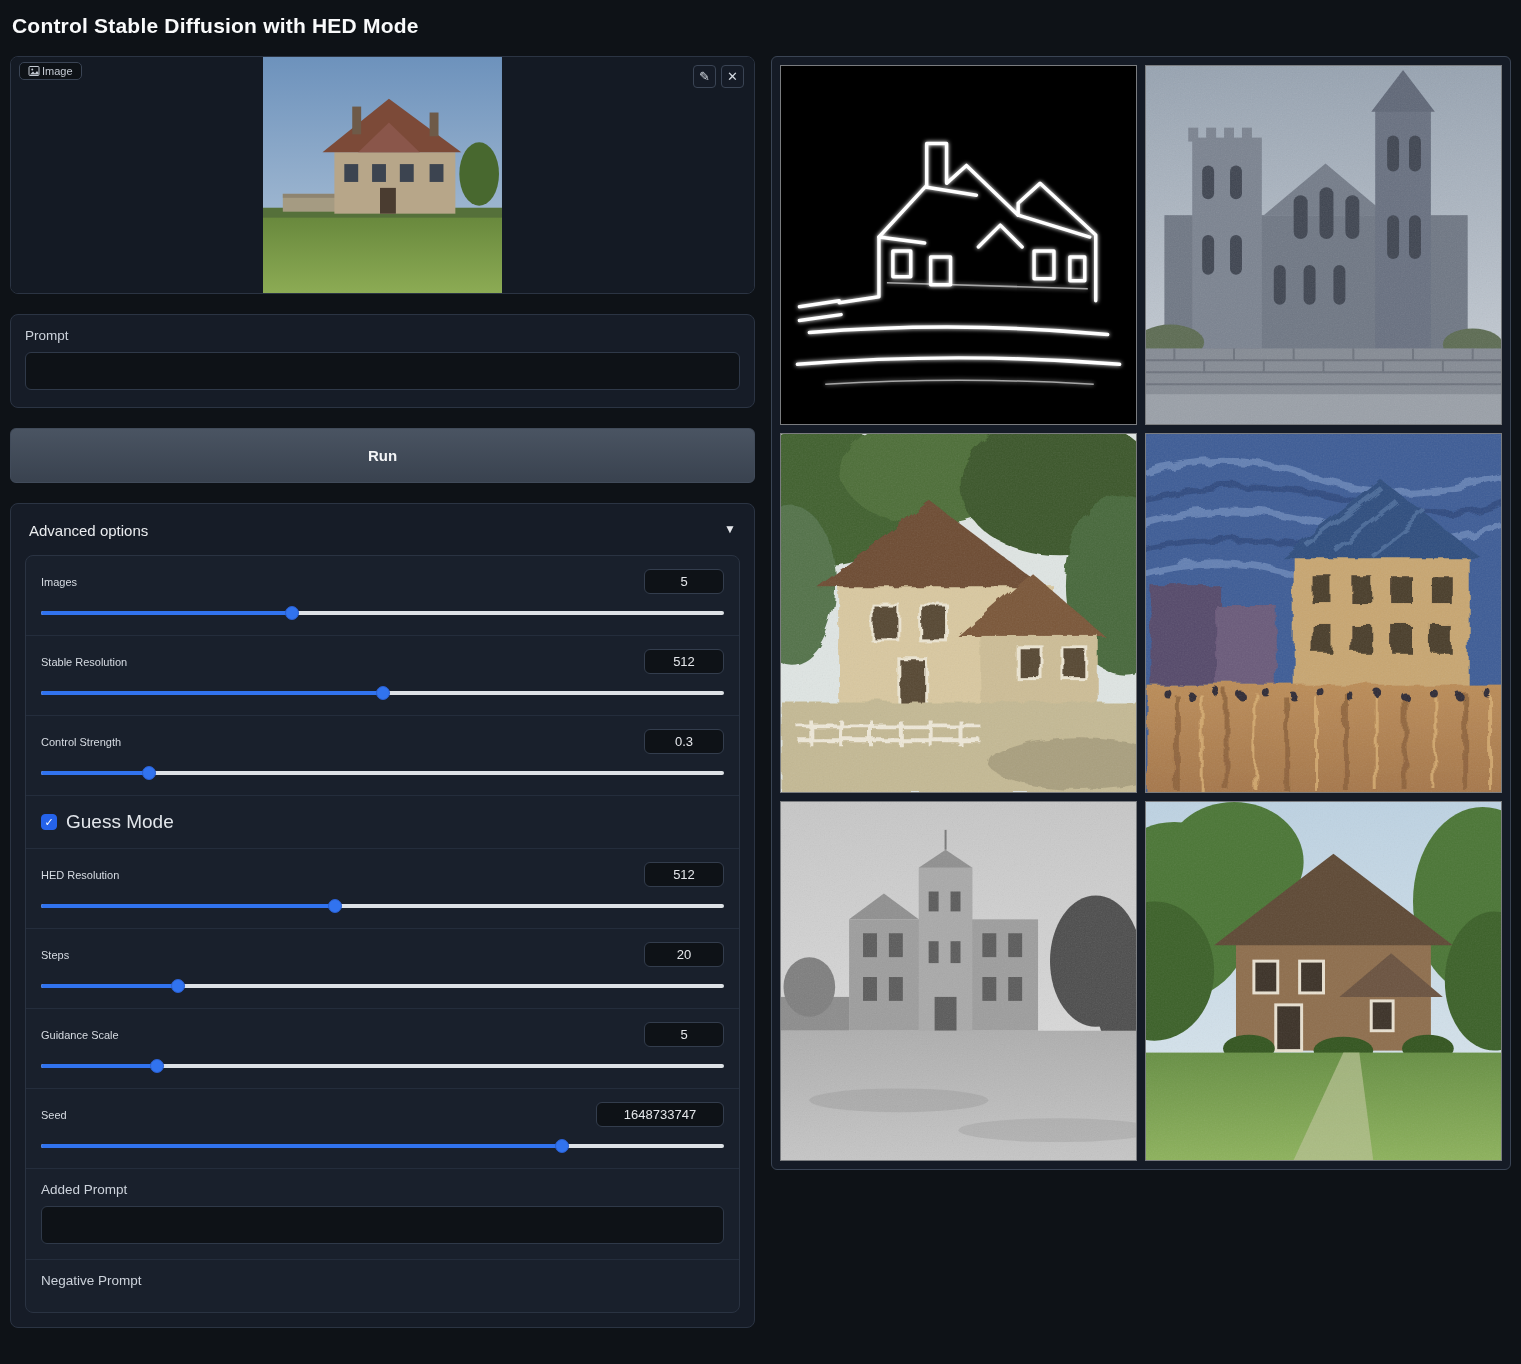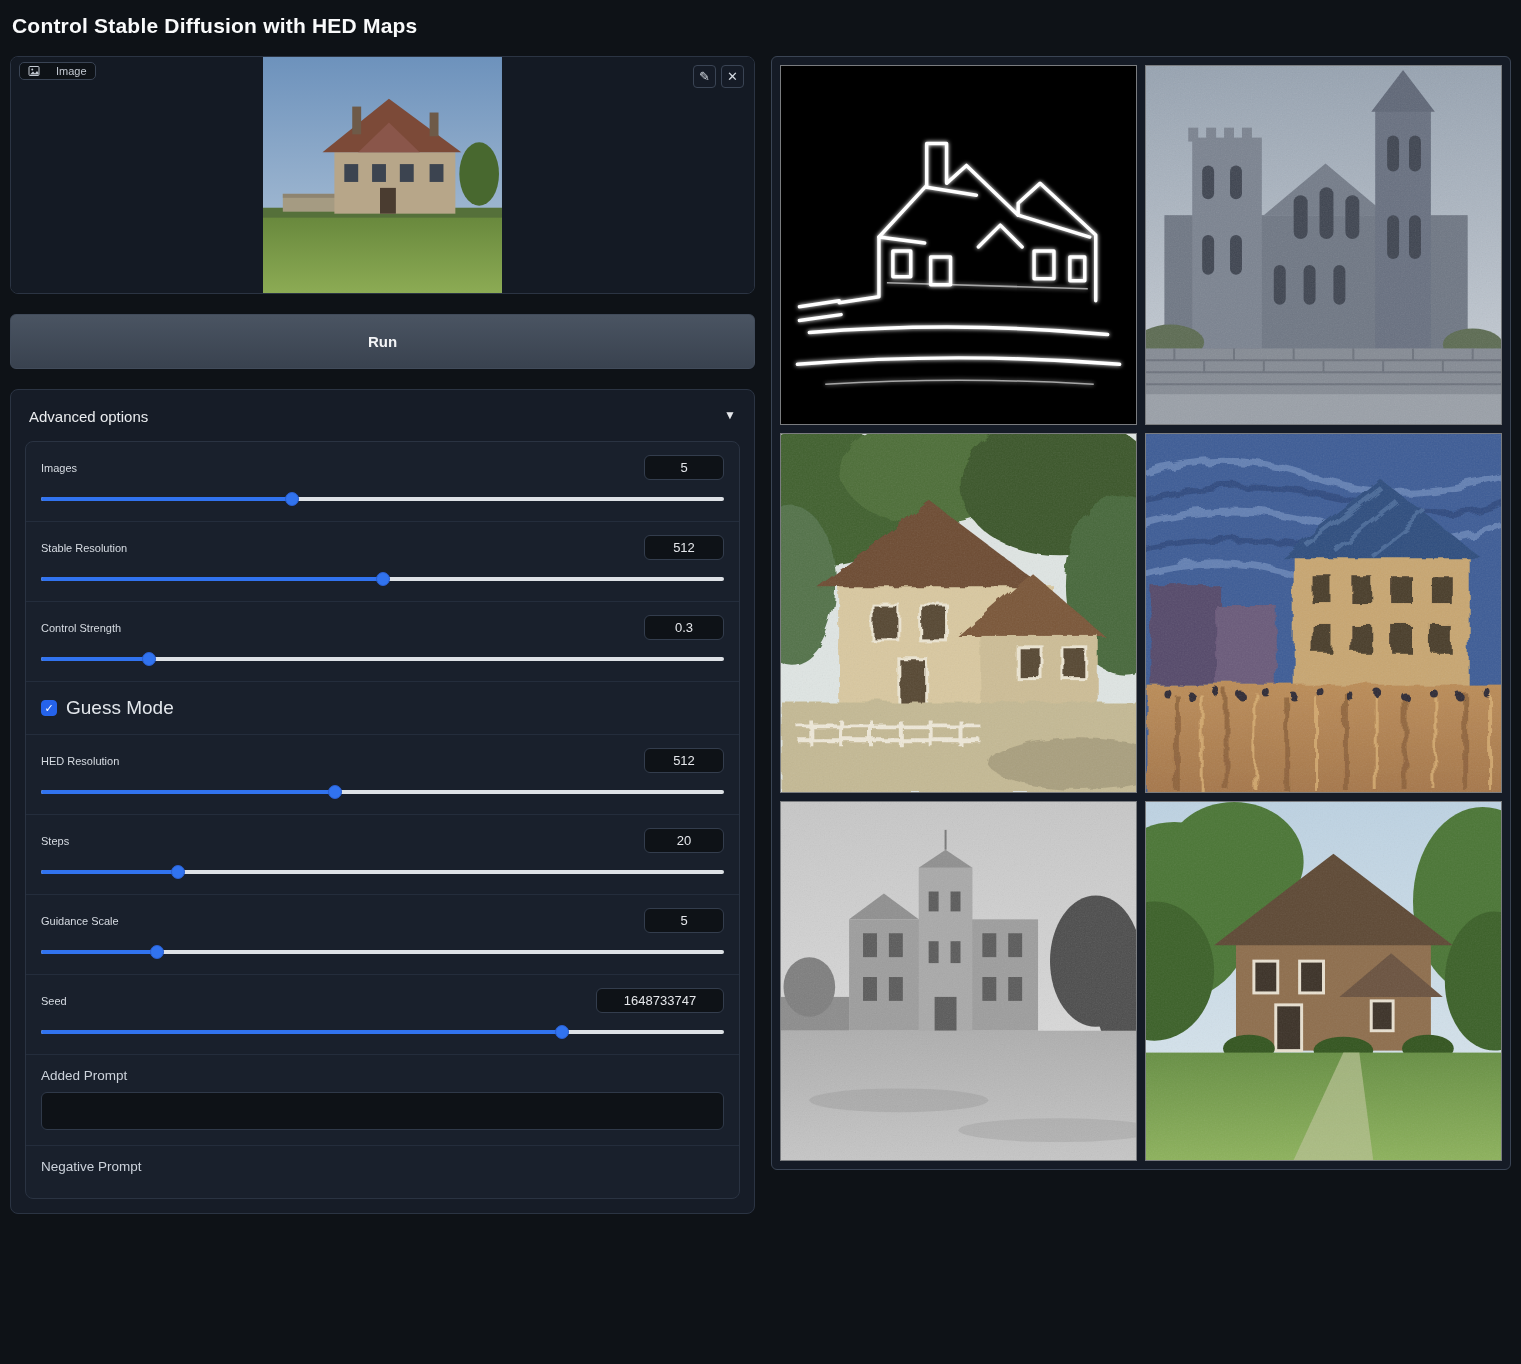--- a/index.html
+++ b/index.html
@@ -28,21 +28,21 @@
     border: 1px solid #2b3443;
     border-radius: 8px;
   }
 
   
   .image-panel { position: relative; height: 238px; overflow: hidden; }
   .image-stage { height: 100%; display: flex; justify-content: center; background: #141a24; }
   .image-stage svg { height: 100%; width: auto; display: block; }
   .label-chip {
     position: absolute; top: 5px; left: 8px;
-    display: flex; align-items: center; gap: 16px;
+    display: flex; align-items: center; gap: 2px;
     background: #0e1217; border: 1px solid #3a4454; border-radius: 5px;
     padding: 2px 8px; font-size: 11px; color: #c3c9d2; z-index: 2;
   }
   .label-chip svg { width: 12px; height: 12px; }
   .img-actions { position: absolute; top: 8px; right: 10px; display: flex; gap: 5px; z-index: 2; }
   .icon-btn {
     width: 23px; height: 23px;
     display: flex; align-items: center; justify-content: center;
     background: rgba(22,28,39,0.75); border: 1px solid #3a4454; border-radius: 4px;
     color: #d6dbe2; font-size: 13px; line-height: 1; cursor: pointer; padding: 0;
@@ -115,21 +115,21 @@
     margin: 0; height: 360px; overflow: hidden;
     border: 1px solid rgba(222,226,232,0.55);
     background: #000; cursor: pointer;
   }
   .g-item svg { width: 100%; height: 100%; display: block; }
 </style>
 </head>
 <body>
 
 <div class="page">
-  <h1 class="page-title">Control Stable Diffusion with HED Maps</h1>
+  <h1 class="page-title">Control Stable Diffusion with HED Mode</h1>
 
   <div class="layout">
 
     <div class="left-col">
 
       <div class="panel image-panel">
         <div class="label-chip">
           <svg viewBox="0 0 24 24">
             <rect x="2" y="3" width="20" height="18" rx="2" fill="none" stroke="#c3c9d2" stroke-width="2"></rect>
             <circle cx="8.5" cy="9" r="2" fill="#c3c9d2"></circle>
@@ -172,20 +172,24 @@
               <rect x="82" y="108" width="14" height="18" fill="#3c4450"></rect>
               <rect x="110" y="108" width="14" height="18" fill="#3c4450"></rect>
               <rect x="138" y="108" width="14" height="18" fill="#3c4450"></rect>
               <rect x="168" y="108" width="14" height="18" fill="#3c4450"></rect>
               <rect x="118" y="132" width="16" height="26" fill="#4a3c30"></rect>
             </g>
           </svg>
         </div>
       </div>
 
+      <div class="panel prompt-panel">
+        <label class="field-label">Prompt</label>
+        <input class="text-input" type="text" value="" style="">
+      </div>
 
       <button class="run-btn">Run</button>
 
       <div class="panel advanced-panel">
         <div class="acc-header">
           <span class="acc-title">Advanced options</span>
           <span class="acc-caret">▼</span>
         </div>
         <div class="adv-body">
 

